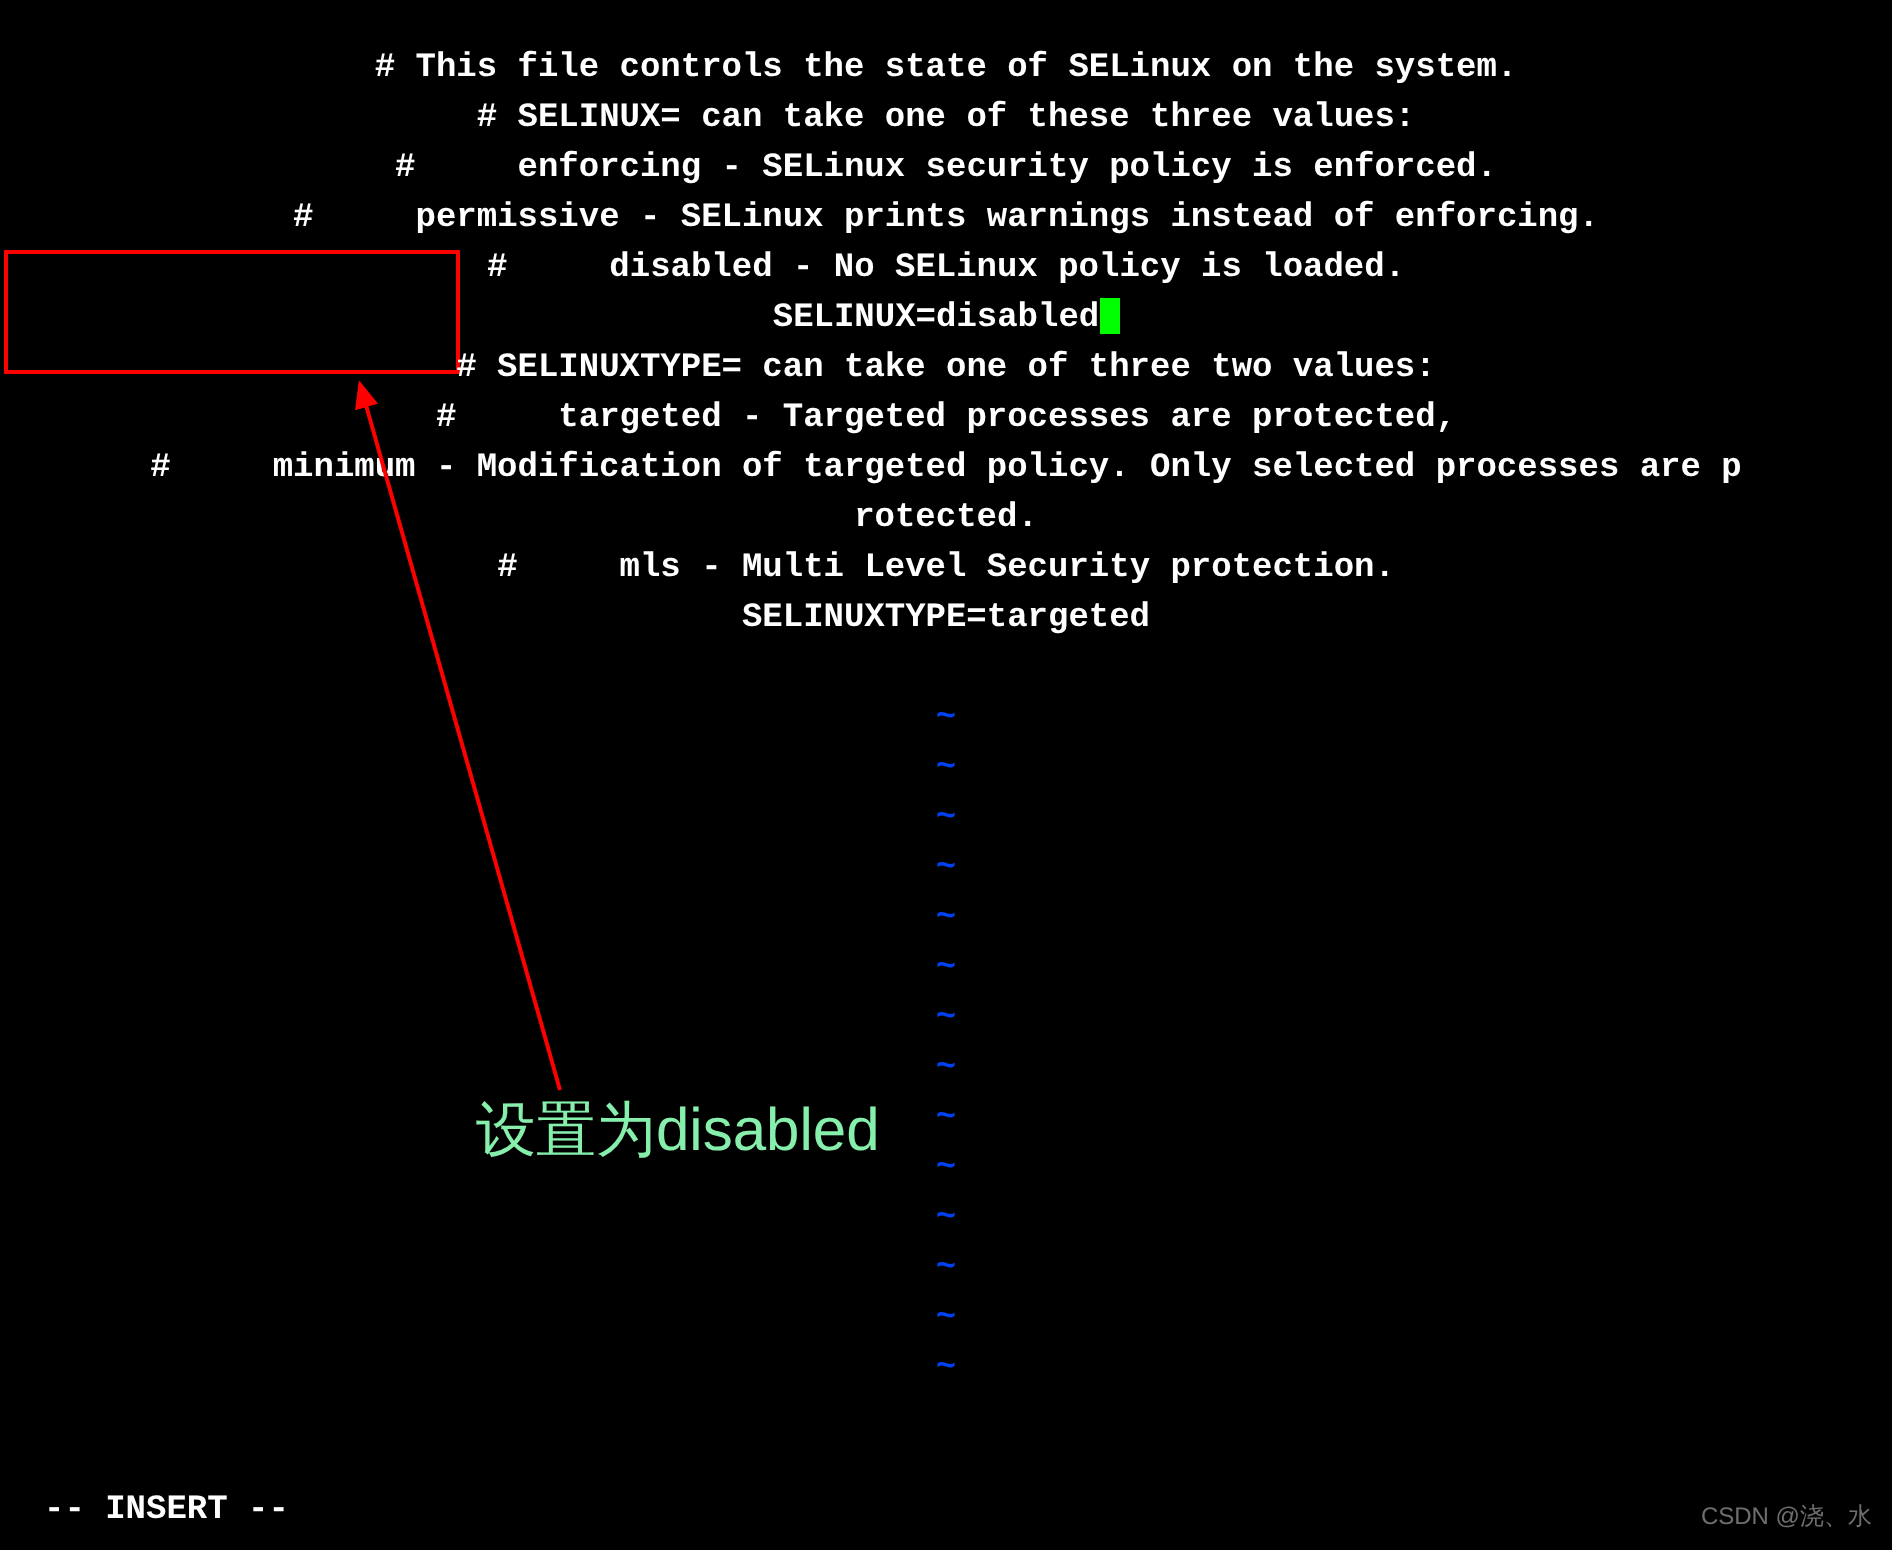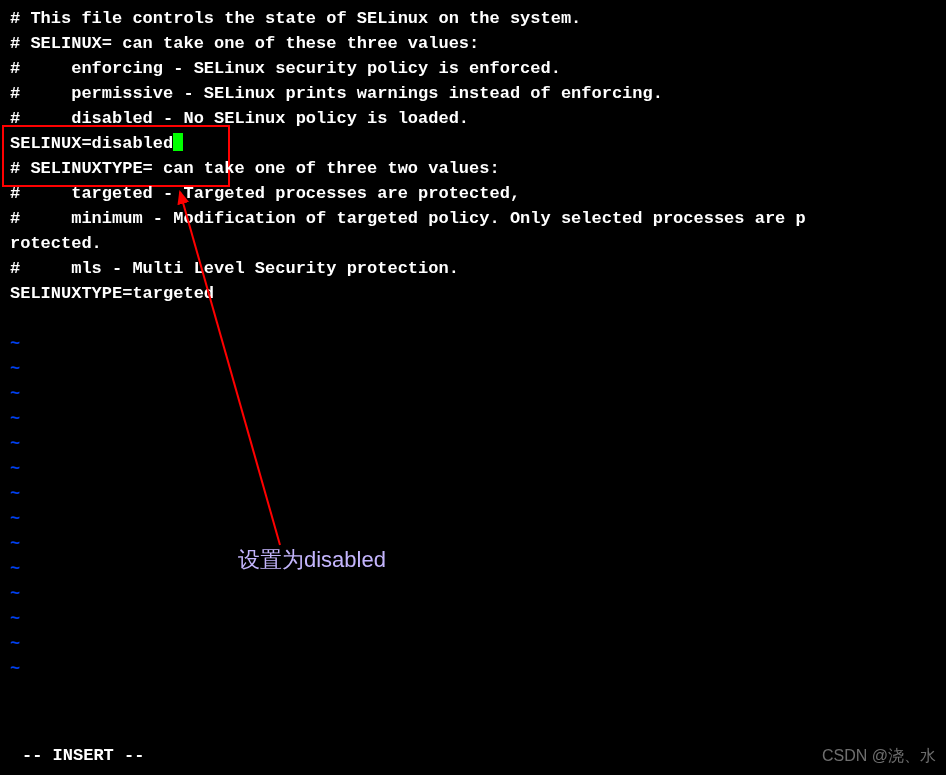--- a/index.html
+++ b/index.html
@@ -9,25 +9,26 @@
     font-family: "Consolas", "Courier New", monospace;
     font-size: 17px;
     color: #fff;
     width: 946px;
     height: 775px;
     overflow: hidden;
     position: relative;
     font-weight: bold;
   }
   .terminal {
-    padding: 6px 10px;
+    padding: 22px 10px;
     line-height: 25px;
     white-space: pre;
     position: relative;
     z-index: 2;
+    text-align: center;
   }
   .tilde {
     color: #0040f0;
   }
   .cursor {
     display: inline-block;
     width: 10px;
     height: 18px;
     background: #00ff00;
     vertical-align: text-bottom;
@@ -47,35 +48,35 @@
     position: absolute;
     left: 0;
     top: 0;
     width: 946px;
     height: 775px;
     z-index: 3;
     pointer-events: none;
   }
   .annotation {
     position: absolute;
-    color: #c4b5fd;
+    color: #86efac;
     font-family: "Microsoft YaHei", sans-serif;
-    font-size: 22px;
+    font-size: 30px;
     font-weight: normal;
     left: 238px;
     top: 545px;
     z-index: 4;
   }
   .watermark {
     position: absolute;
     right: 10px;
     bottom: 8px;
     color: rgba(200,200,200,0.55);
     font-family: "Microsoft YaHei", sans-serif;
-    font-size: 16px;
+    font-size: 12px;
     font-weight: normal;
     z-index: 5;
   }
   .status-line {
     position: absolute;
     bottom: 10px;
     left: 22px;
     font-weight: bold;
   }
   .line { display: block; }

